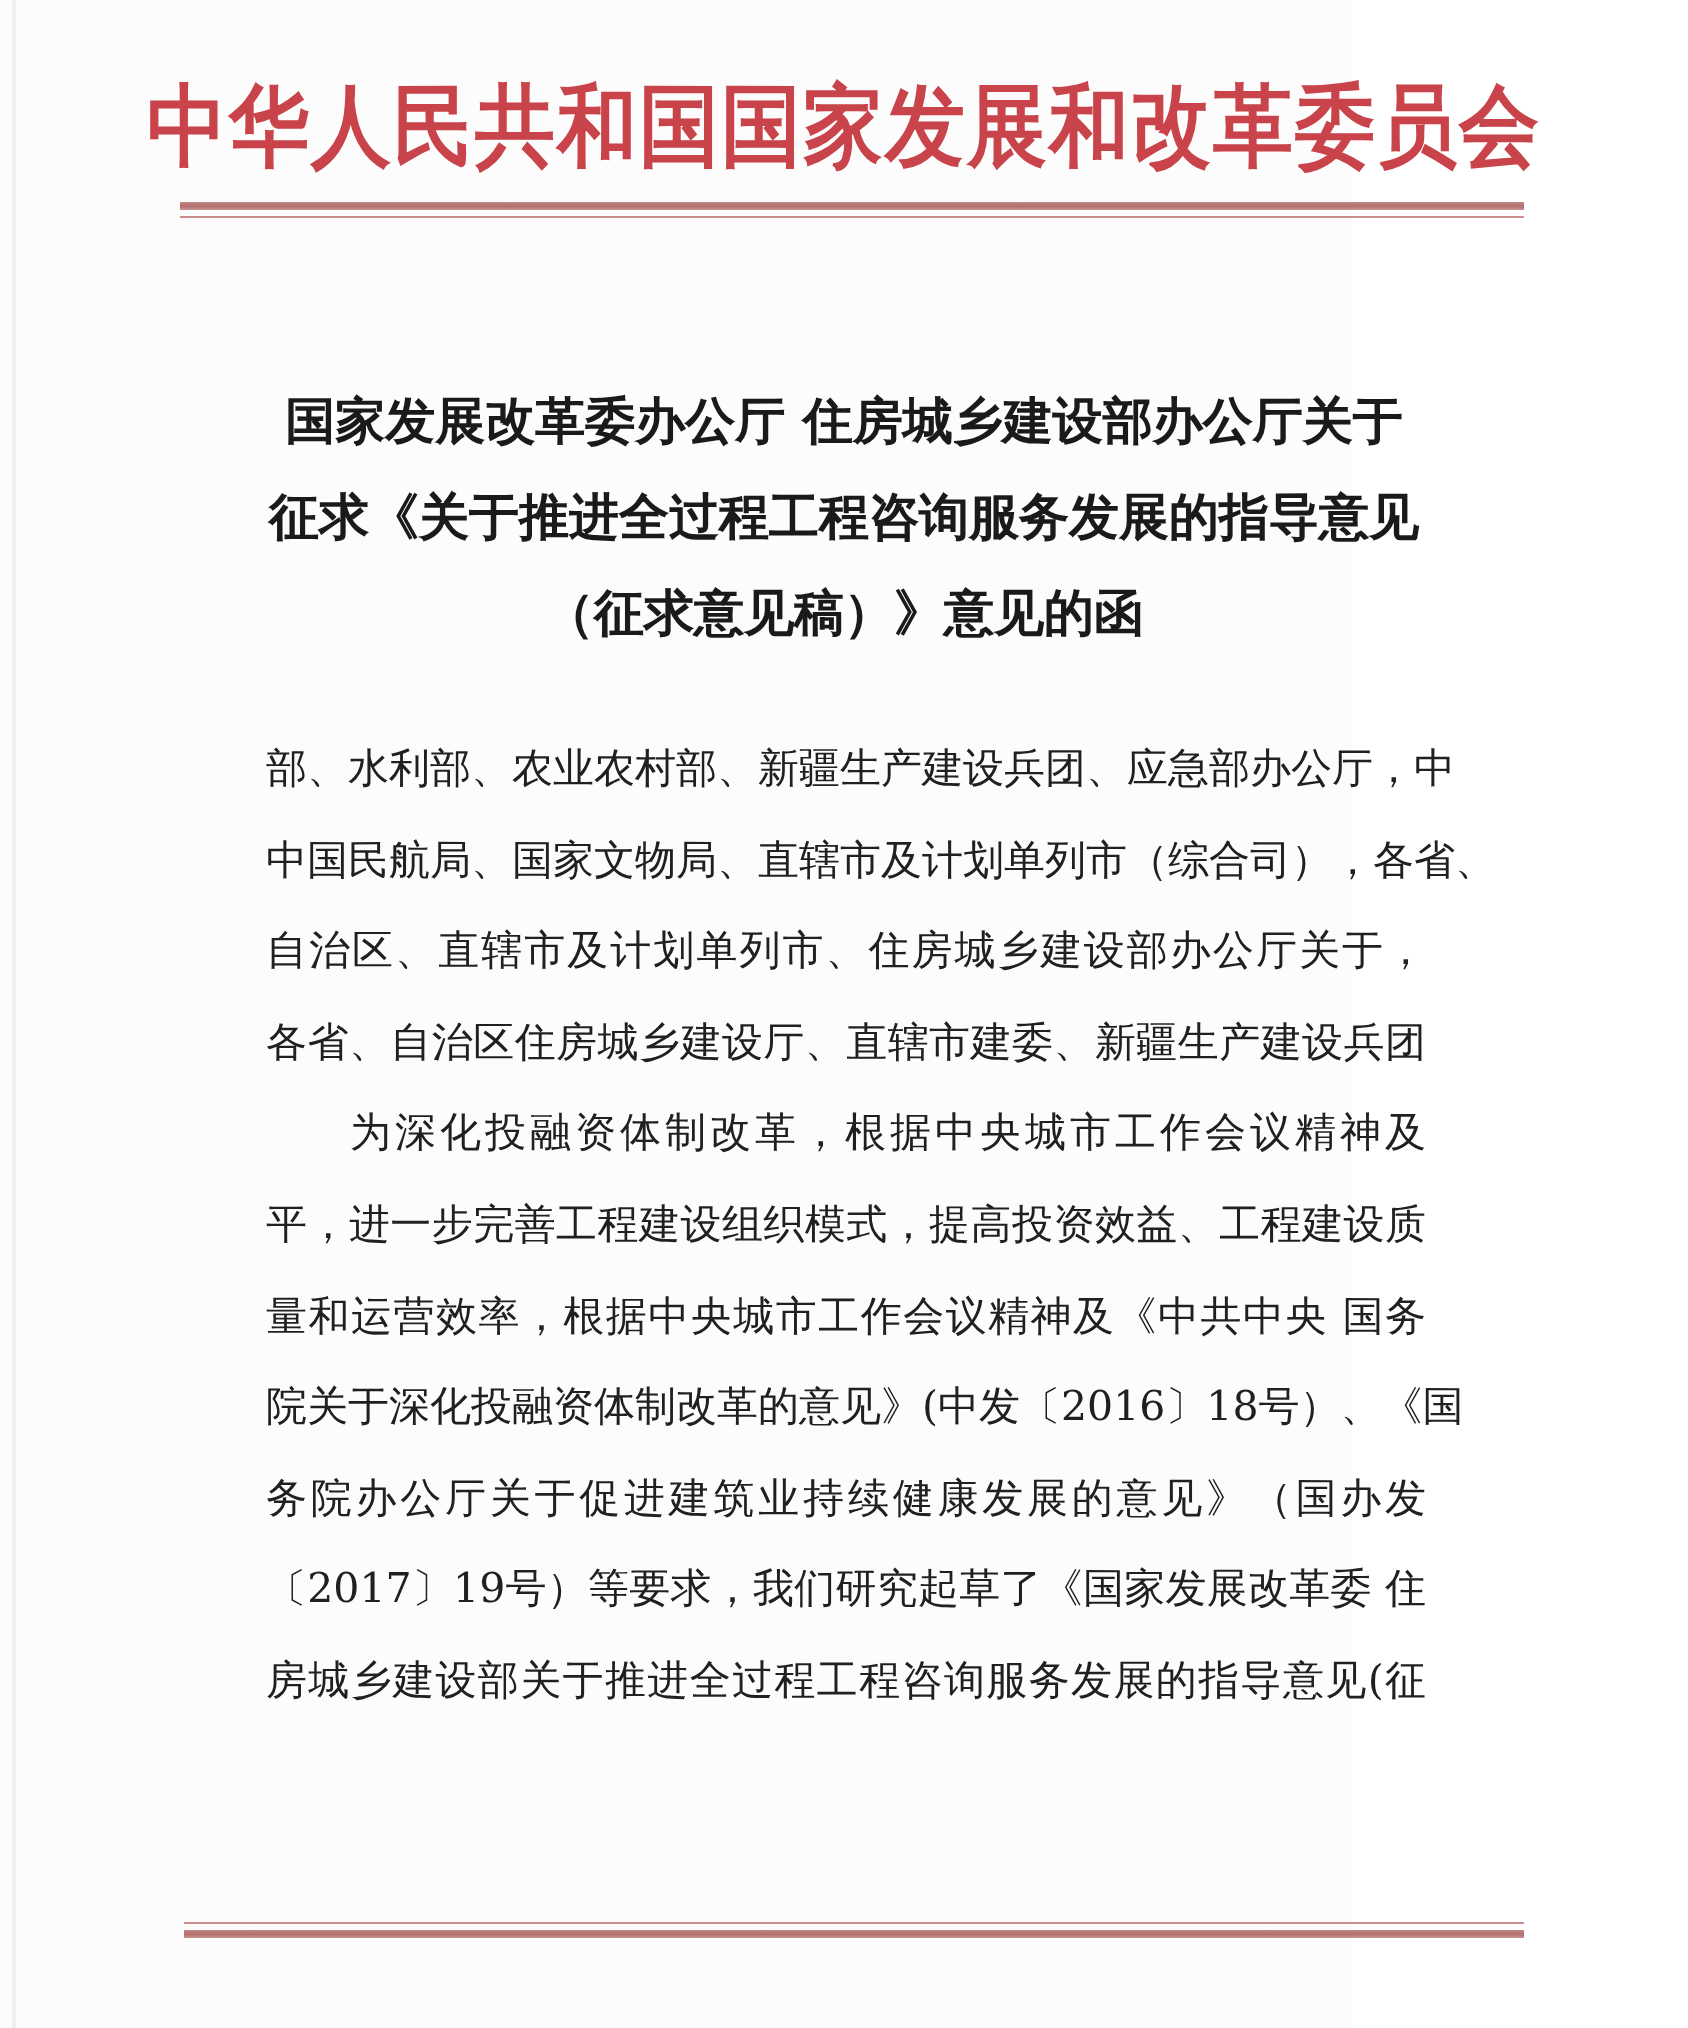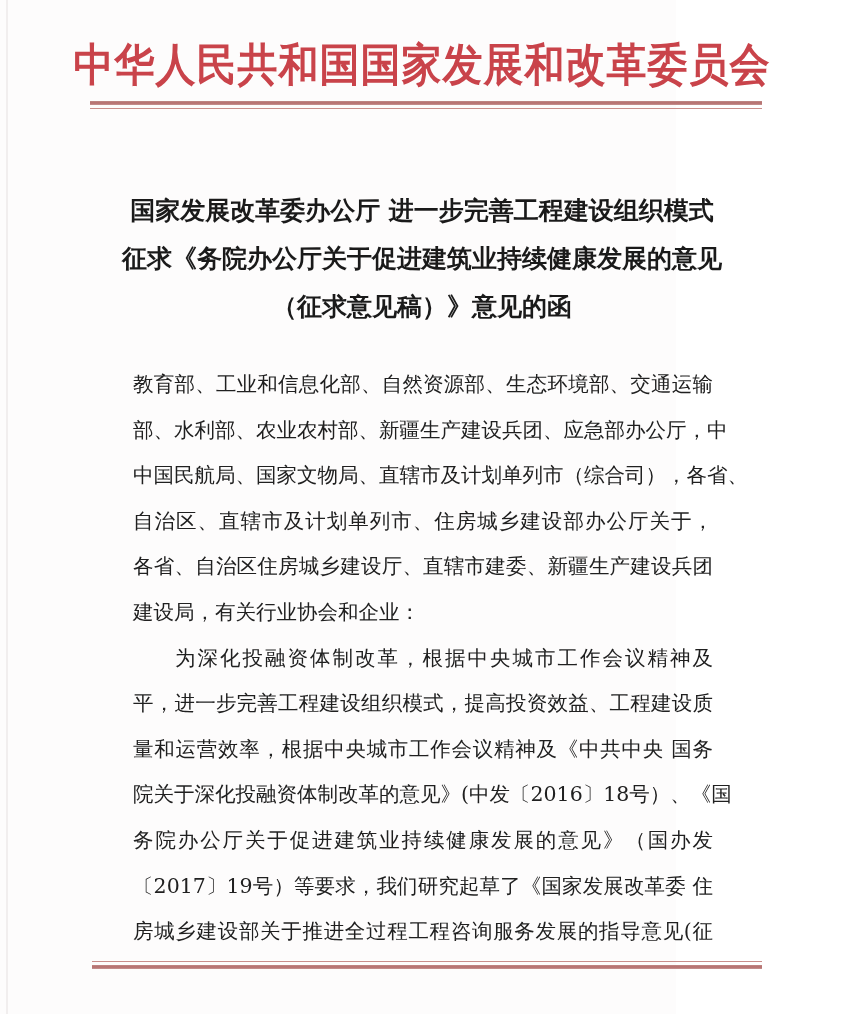--- a/index.html
+++ b/index.html
@@ -98,33 +98,31 @@
   <div class="left-edge"></div>
 
   <div class="masthead">中华人民共和国国家发展和改革委员会</div>
 
   <div class="rule top">
     <div class="thick"></div>
     <div class="thin"></div>
   </div>
 
   <div class="title">
-    <span class="line">国家发展改革委办公厅  进一步完善工程建设组织模式</span>
-    <span class="line">征求《务院办公厅关于促进建筑业持续健康发展的意见</span>
+    <span class="line">国家发展改革委办公厅  住房城乡建设部办公厅关于</span>
+    <span class="line">征求《关于推进全过程工程咨询服务发展的指导意见</span>
     <span class="line">（征求意见稿）》意见的函</span>
   </div>
 
   <div class="body">
     <div>
-      <span class="line">教育部、工业和信息化部、自然资源部、生态环境部、交通运输</span>
       <span class="line">部、水利部、农业农村部、新疆生产建设兵团、应急部办公厅，中</span>
       <span class="line">中国民航局、国家文物局、直辖市及计划单列市（综合司），各省、</span>
       <span class="line">自治区、直辖市及计划单列市、住房城乡建设部办公厅关于，</span>
       <span class="line">各省、自治区住房城乡建设厅、直辖市建委、新疆生产建设兵团</span>
-      <span class="line last-short">建设局，有关行业协会和企业：</span>
     </div>
     <div>
       <span class="line indent">为深化投融资体制改革，根据中央城市工作会议精神及</span>
       <span class="line">平，进一步完善工程建设组织模式，提高投资效益、工程建设质</span>
       <span class="line">量和运营效率，根据中央城市工作会议精神及《中共中央  国务</span>
       <span class="line">院关于深化投融资体制改革的意见》(中发〔2016〕18号）、《国</span>
       <span class="line">务院办公厅关于促进建筑业持续健康发展的意见》（国办发</span>
       <span class="line">〔2017〕19号）等要求，我们研究起草了《国家发展改革委  住</span>
       <span class="line">房城乡建设部关于推进全过程工程咨询服务发展的指导意见(征</span>
     </div>

